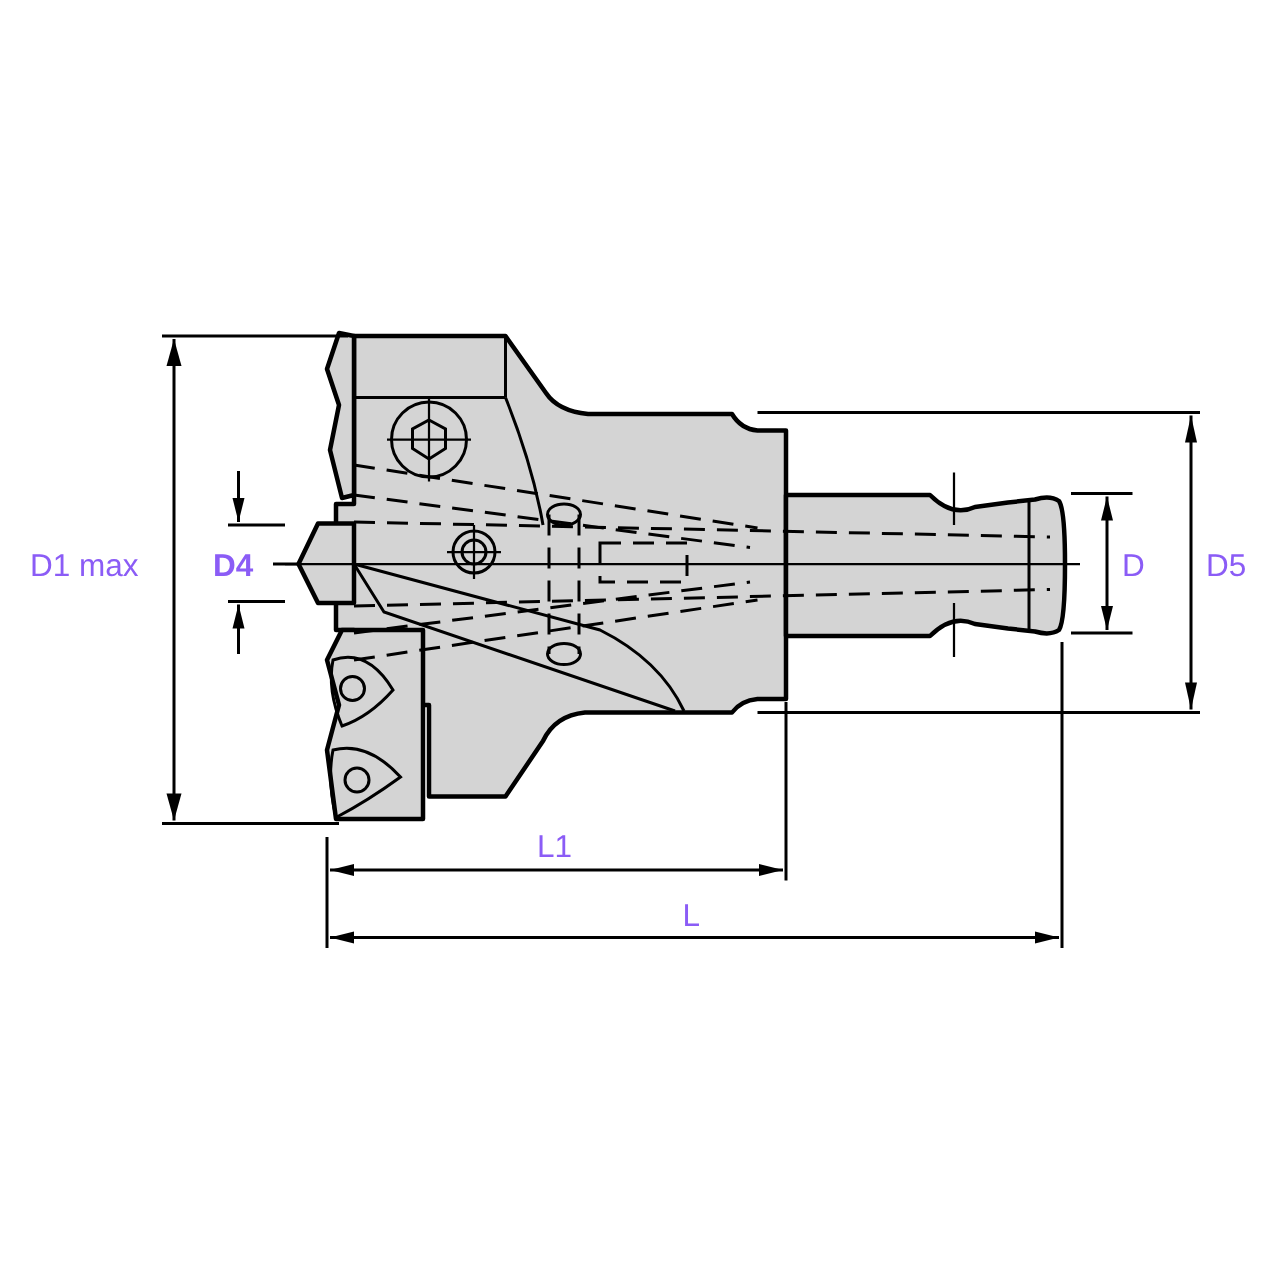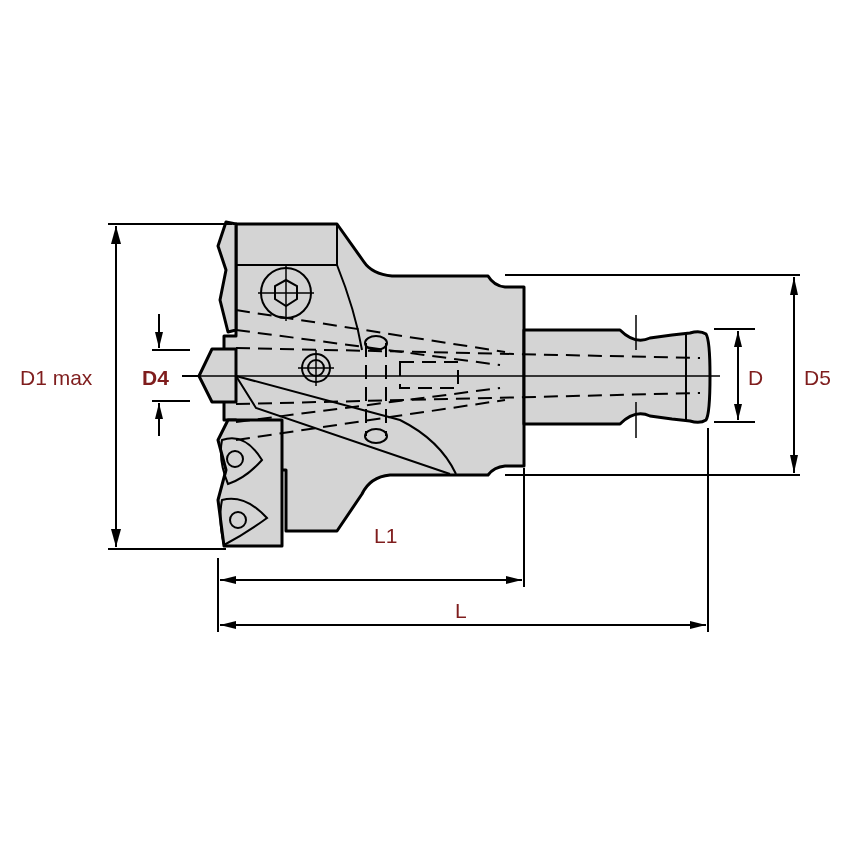--- a/index.html
+++ b/index.html
@@ -1,18 +1,18 @@
 <!DOCTYPE html>
 <html><head>
 <meta charset="utf-8">
 <style>
   html, body { margin: 0; padding: 0; background: #ffffff; }
   body { width: 854px; height: 854px; position: relative; overflow: hidden; }
   svg { position: absolute; left: 0; top: 0; }
-  .dim-label { position: absolute; font-family: "Liberation Sans", sans-serif; font-size: 21px; color: #7f1d1d; line-height: 1; white-space: nowrap; }
+  .dim-label { position: absolute; font-family: "Liberation Sans", sans-serif; font-size: 21px; color: #8b5cf6; line-height: 1; white-space: nowrap; }
   .body-fill { fill: #d4d4d4; stroke: #000; stroke-width: 3; stroke-linejoin: round; }
   .thin { stroke: #000; stroke-width: 1.5; fill: none; }
   .med { stroke: #000; stroke-width: 2; fill: none; }
   .dash { stroke: #000; stroke-width: 2; fill: none; stroke-dasharray: 14 8; }
   .dim { stroke: #000; stroke-width: 2; fill: none; }
   .arrow { fill: #000; }
 </style>
 </head>
 <body>
 
@@ -101,14 +101,14 @@
   <line class="dim" x1="708" y1="428" x2="708" y2="632"></line>
   <line class="dim" x1="220" y1="625" x2="706" y2="625"></line>
   <polygon class="arrow" points="220,625 236,621 236,629"></polygon>
   <polygon class="arrow" points="706,625 690,621 690,629"></polygon>
 </svg>
 
 <div class="dim-label" style="left:20px; top:367px;">D1 max</div>
 <div class="dim-label" style="left:142px; top:367px;font-weight:bold;">D4</div>
 <div class="dim-label" style="left:748px; top:367px;">D</div>
 <div class="dim-label" style="left:804px; top:367px;">D5</div>
-<div class="dim-label" style="left:358px; top:525px;margin-left:16px;">L1</div>
+<div class="dim-label" style="left:358px; top:554px;">L1</div>
 <div class="dim-label" style="left:455px; top:600px;">L</div>
 
 </body></html>

